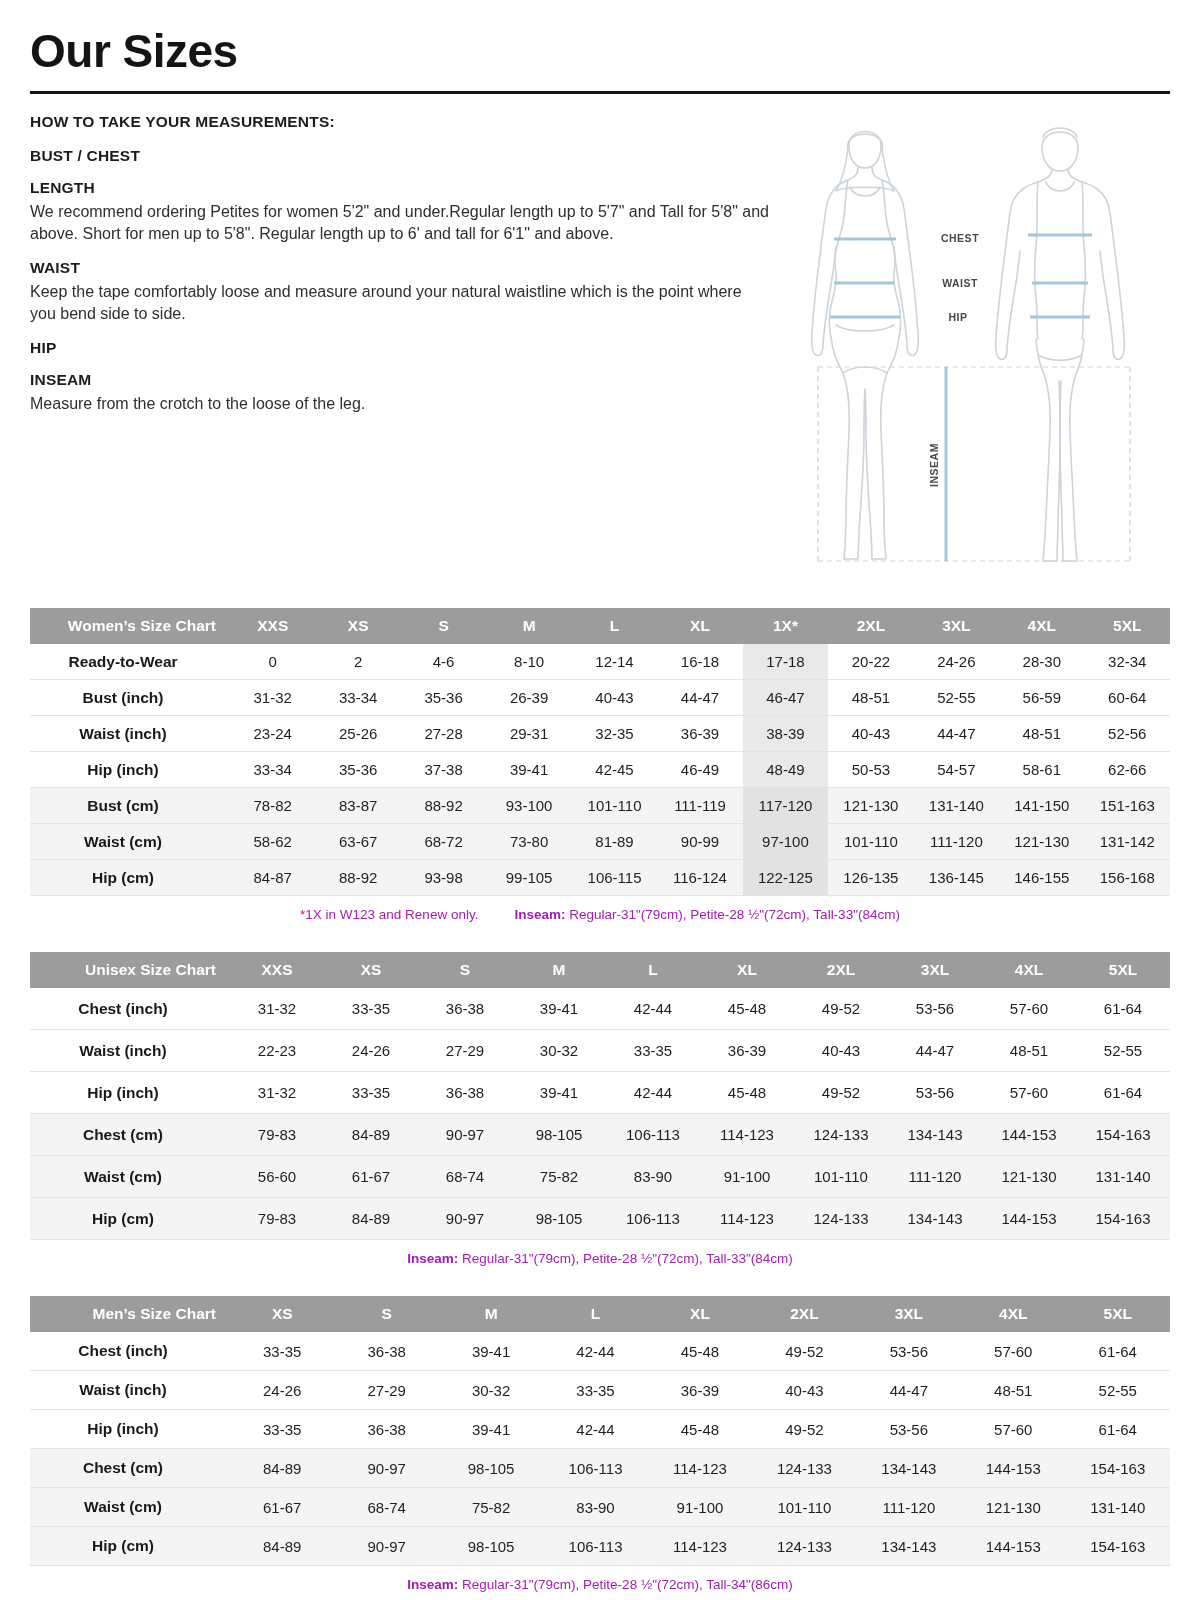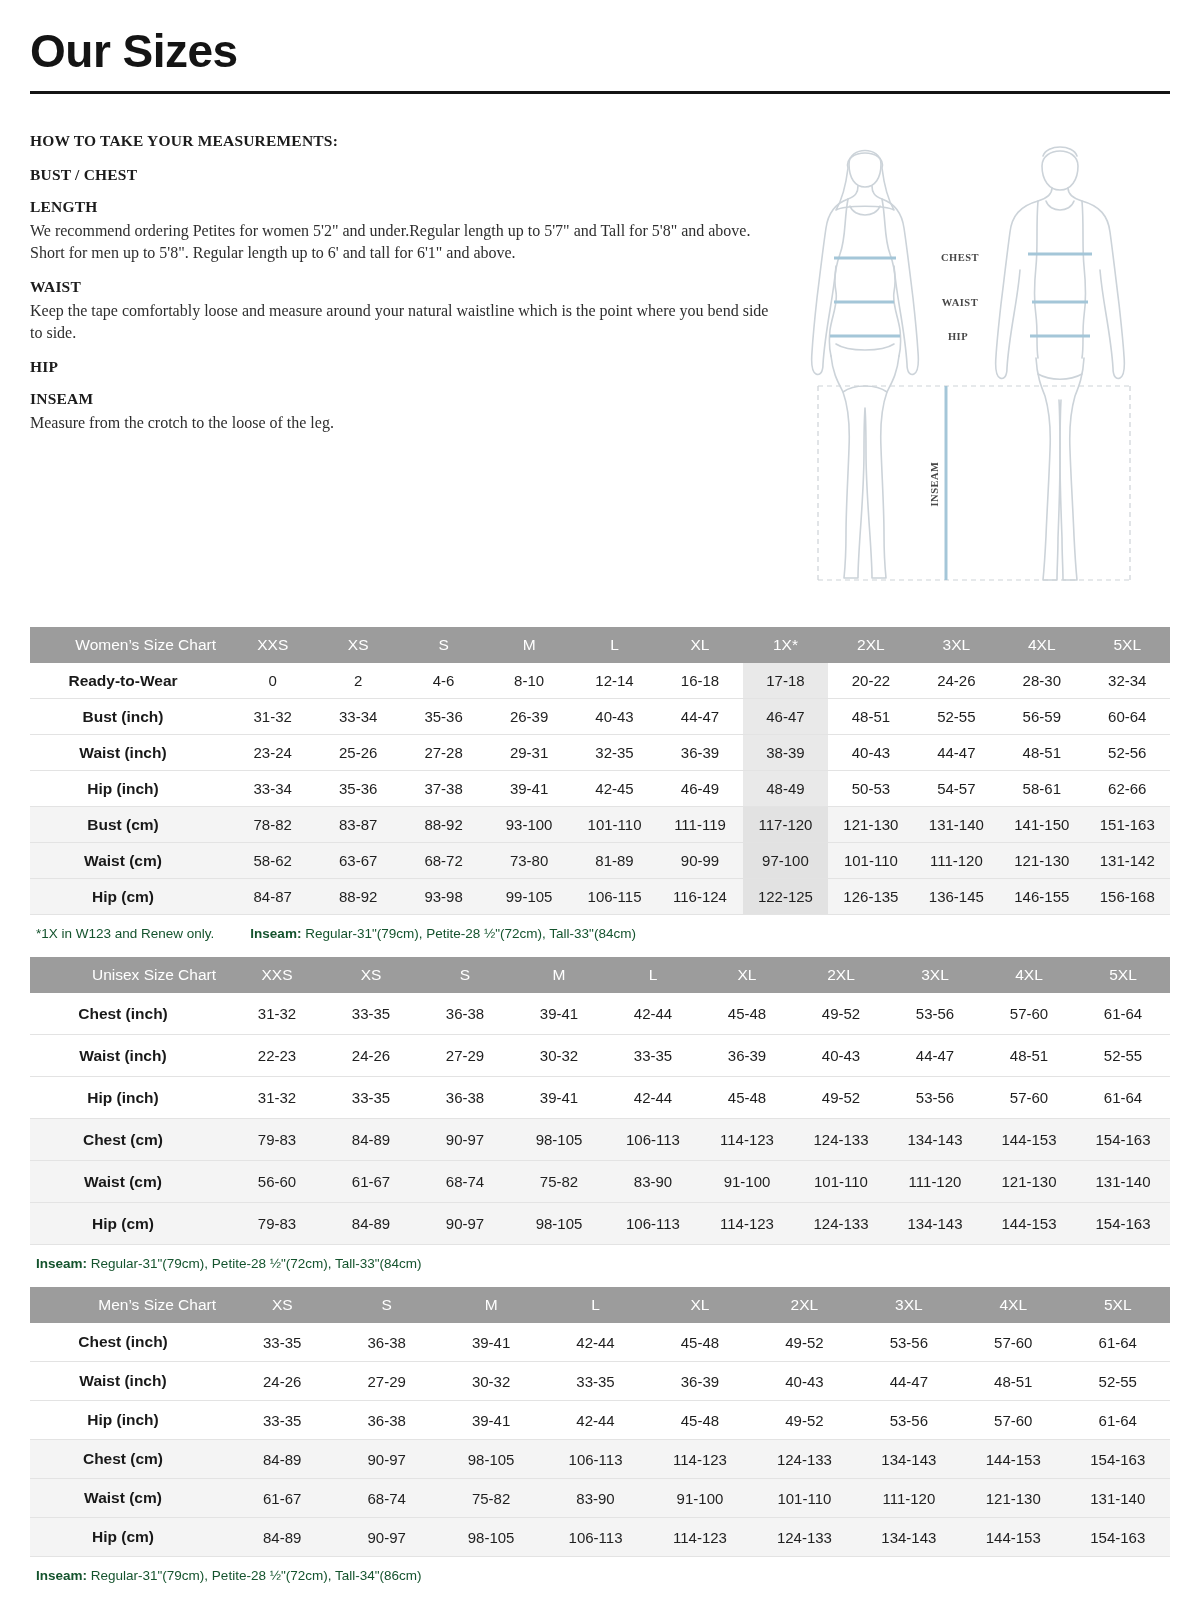--- a/index.html
+++ b/index.html
@@ -9,58 +9,58 @@
     font-family: "Liberation Sans", "DejaVu Sans", sans-serif;
     color: #262626;
   }
   .page { padding: 24px 30px 0 30px; }
 
   h1.page-title {
     font-size: 46px; font-weight: 800; color: #141414; letter-spacing: -0.5px;
   }
   .title-divider { height: 3px; background: #141414; margin-top: 13px; }
 
-  .top-section { display: flex; margin-top: 38px; font-family: Liberation Serif, serif; }
+  .top-section { display: flex; margin-top: 19px; }
   .instructions { width: 758px; padding-right: 18px; }
   .instructions h2 { font-size: 15.5px; font-weight: bold; color: #1c1c1c; margin-bottom: 16px; letter-spacing: .2px; }
   .instr { margin-bottom: 14px; }
   .instr h3 { font-size: 15.5px; font-weight: bold; color: #1c1c1c; margin-bottom: 4px; letter-spacing: .2px; }
   .instr p { font-size: 16px; line-height: 1.38; color: #2e2e2e; }
 
   .figure-wrap { width: 382px; padding-top: 2px; }
   .outline { stroke: var(--figure-outline, #ccd3d9); fill: none; stroke-width: 1.6; stroke-linecap: round; stroke-linejoin: round; }
   .dash line { stroke: #cdd3d8; stroke-width: 1.2; stroke-dasharray: 5 4; fill: none; }
   .mline { stroke: var(--measure-line, #a4c6d8); stroke-width: 3; }
   .mlabel { font-size: 10.5px; font-weight: bold; fill: #474747; letter-spacing: .5px; }
 
   .tables-host { margin-top: 14px; }
-  .table-block + .table-block { margin-top: 10px; }
+  .table-block + .table-block { margin-top: 24px; }
 
   table.size-table { width: 100%; border-collapse: collapse; table-layout: fixed; }
   table.size-table thead th {
     background: var(--table-header-bg, #9c9c9c); color: #ffffff;
-    font-weight: normal; font-size: 15.5px; padding: 9px 4px; text-align: center;
+    font-weight: bold; font-size: 15.5px; padding: 9px 4px; text-align: center;
   }
   table.size-table thead th.title-cell { text-align: right; padding-right: 14px; font-size: 15.5px; }
   table.size-table tbody tr { border-bottom: 1px solid #e3e3e3; background: #ffffff; }
   table.size-table tbody tr.shaded { background: var(--row-shaded-bg, #f4f4f4); }
   table.size-table tbody th {
     padding-right: 14px; font-weight: bold; color: #191919; font-size: 15.5px;
   }
   table.size-table tbody td { text-align: center; color: #1f1f1f; font-size: 15px; }
   table.size-table tbody td.hl { background: var(--highlight-col-bg, #e9e9e9); }
   table.size-table tbody tr.shaded td.hl { background: #e2e2e2; }
 
   .table-0 tbody th, .table-0 tbody td { padding-top: 8.5px; padding-bottom: 8.5px; }
   .table-1 tbody th, .table-1 tbody td { padding-top: 11.5px; padding-bottom: 11.5px; }
   .table-2 tbody th, .table-2 tbody td { padding-top: 10px; padding-bottom: 10px; }
 
   .footnote {
-    display: flex; justify-content: flex-start; gap: 36px;
-    font-size: 13.5px; color: #14532d; padding: 11px 6px 6px 6px;
+    display: flex; justify-content: center; gap: 36px;
+    font-size: 13.5px; color: #a21caf; padding: 11px 6px 6px 6px;
   }
   .footnote b { font-weight: bold; }
 </style>
 </head>
 <body>
 
 <div class="page">
 
   <h1 class="page-title">Our Sizes</h1>
   <div class="title-divider"></div>

